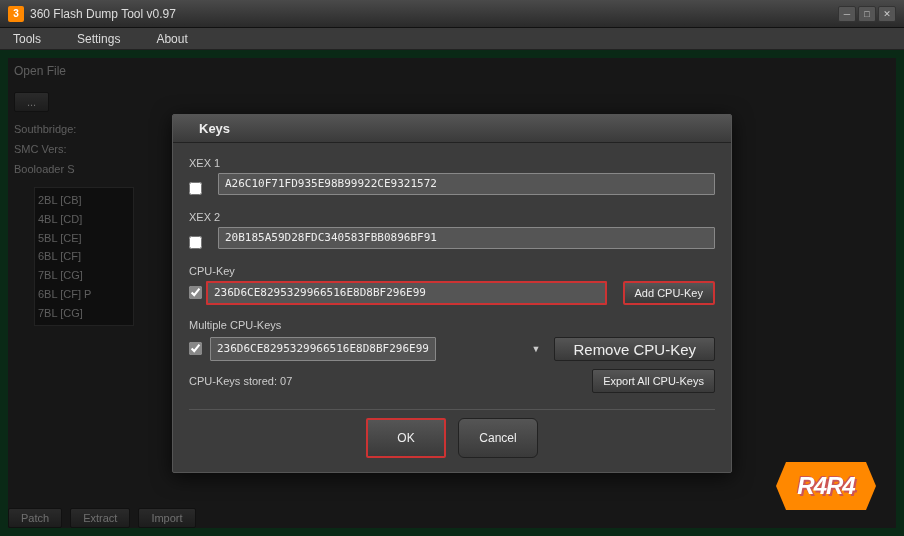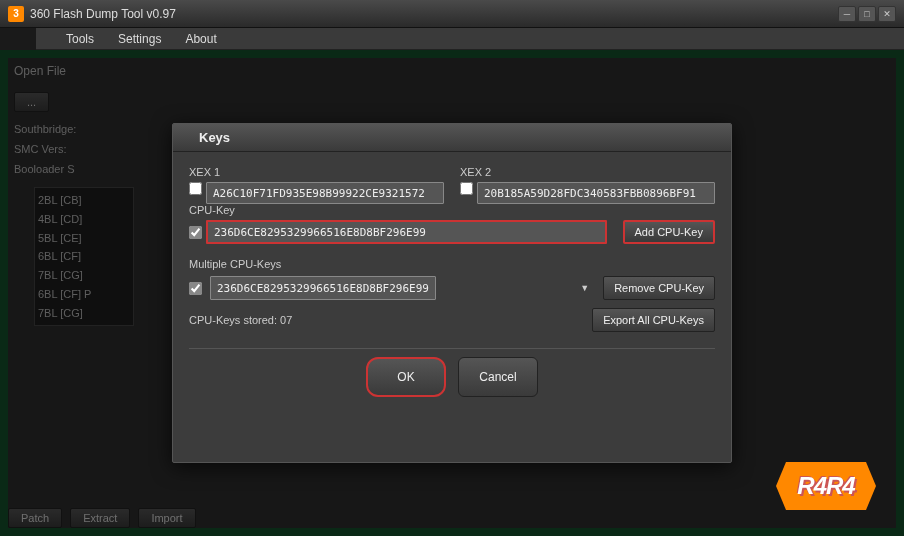--- a/index.html
+++ b/index.html
@@ -60,24 +60,23 @@
       justify-content: center;
       border-radius: 2px;
     }
 
     
     .menu-bar {
       background: #3a3a3a;
       height: 22px;
       display: flex;
       align-items: center;
-      padding: 0 20px;
+      padding: 0 3px;
       border-bottom: 1px solid #222;
-      gap: 4px;
-      margin-left: 36px;
+      gap: 16px;
     }
     .menu-item {
       padding: 2px 10px;
       color: #ddd;
       font-size: 12px;
       cursor: pointer;
       border-radius: 2px;
     }
 
     
@@ -177,33 +176,35 @@
     }
 
     .dialog-body {
       padding: 14px 16px;
     }
 
     
     .xex-row {
       display: flex;
       gap: 16px;
+      margin-bottom: 16px;
+      flex-direction: column;
     }
     .xex-group {
       flex: 1;
     }
     .xex-label {
       color: #ccc;
       font-size: 11px;
       margin-bottom: 4px;
     }
     .xex-input-row {
       display: flex;
-      align-items: flex-start;
-      gap: 4px;
+      align-items: flex-end;
+      gap: 16px;
     }
     .xex-checkbox {
       width: 13px;
       height: 13px;
       accent-color: #888;
     }
     .xex-input {
       flex: 1;
       background: #555;
       border: 1px solid #888;
@@ -308,22 +309,22 @@
       top: 50%;
       transform: translateY(-50%);
       color: #ccc;
       font-size: 9px;
       pointer-events: none;
     }
     .remove-btn {
       background: linear-gradient(to bottom, #555, #3a3a3a);
       border: 1px solid #222;
       color: #eee;
-      padding: 3px 10px;
-      font-size: 11px;
+      padding: 3px 18px;
+      font-size: 15px;
       cursor: pointer;
       height: 24px;
       border-radius: 2px;
       white-space: nowrap;
     }
 
     .stored-row {
       display: flex;
       align-items: center;
       justify-content: space-between;
@@ -354,21 +355,21 @@
       border-top: 1px solid #555;
       margin-top: 4px;
     }
     .ok-btn {
       background: linear-gradient(to bottom, #555, #3a3a3a);
       border: 2px solid #cc3333;
       color: #eee;
       padding: 11px 28px;
       font-size: 12px;
       cursor: pointer;
-      border-radius: 12px;
+      border-radius: 2px;
       min-width: 80px;
     }
     .cancel-btn {
       background: linear-gradient(to bottom, #555, #3a3a3a);
       border: 1px solid #222;
       color: #eee;
       padding: 4px 20px;
       font-size: 12px;
       cursor: pointer;
       border-radius: 6px;

